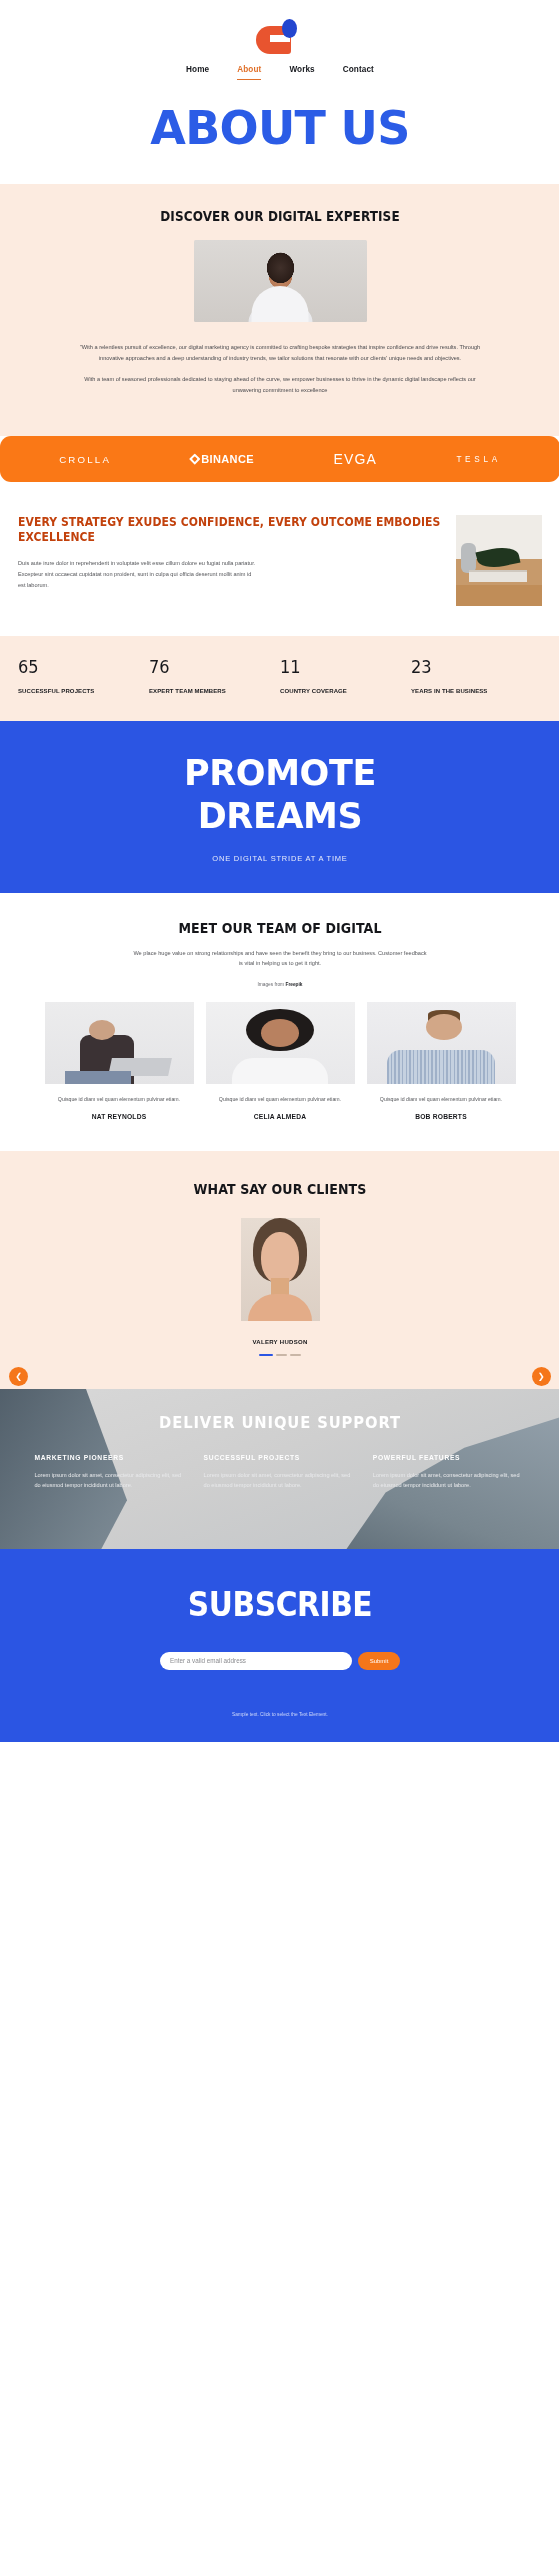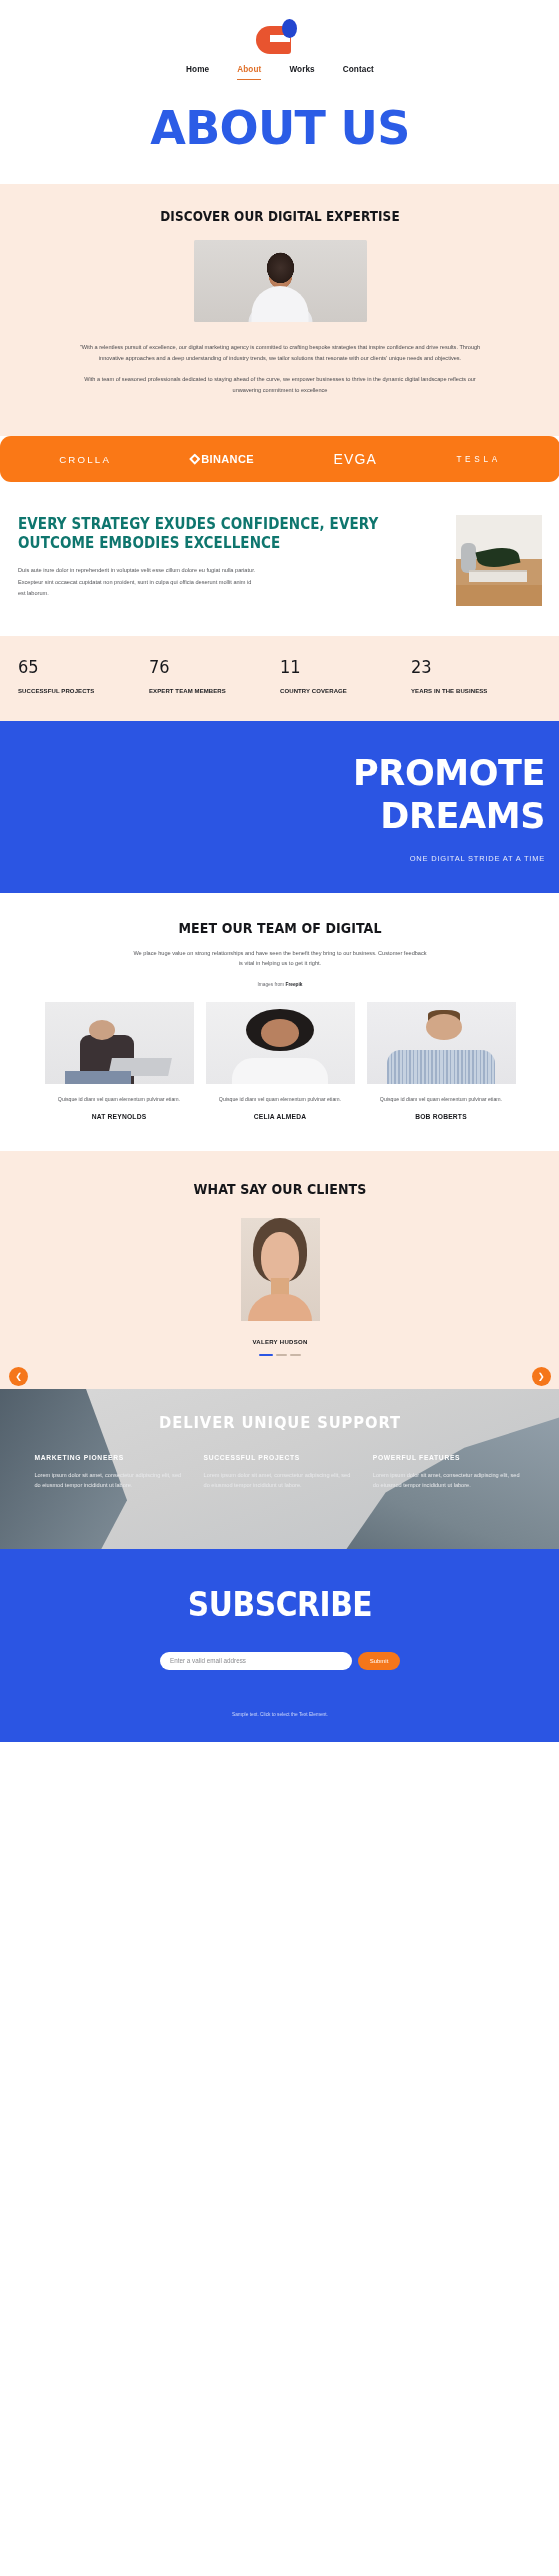--- a/index.html
+++ b/index.html
@@ -79,21 +79,21 @@
   .brand.binance { font-size: 11px; font-weight: 800; letter-spacing: 0.4px; }
   .brand.evga { font-size: 14px; letter-spacing: 1.1px; font-weight: 400;}
   .brand.tesla { font-size: 8.2px; letter-spacing: 3.7px; font-weight: 500;}
   .bnb-glyph { display:inline-block; width:7.5px; height:7.5px; background:#fff; transform:rotate(45deg); border-radius:0.7px; position:relative; }
   .bnb-glyph::after{content:"";position:absolute;inset:1.9px;background:#fa7816;transform:rotate(0deg);border-radius:0.7px;}
 
   
   .strategy { background:#fff; padding: 33px 18px 30px; display:flex; gap: 0; }
   .strategy .left { flex: 1 1 62%; padding-right: 10.4px; }
   .strategy h2 {
-    font-size: 15px; line-height: 1.28; font-weight: 800; color:#0f766e;
+    font-size: 12px; line-height: 1.28; font-weight: 800; color:#c2410c;
     letter-spacing:0.1px; margin-bottom: 12px;
     font-family:"DejaVu Sans Condensed","Liberation Sans",sans-serif;
   }
   .strategy p { font-size: 5.6px; line-height: 2.0; color:#55565a; max-width: 239px;}
   .strategy .right { flex: 0 0 86px; }
   .strategy .photo2 {
     width: 86px; height: 91px; position:relative; overflow:hidden;
     background: linear-gradient(#efece7 0 48%, #c79a6b 48% 100%);
   }
   .strategy .photo2 .leaf{
@@ -115,21 +115,21 @@
   
   .stats { background:#fcebe0; display:flex; padding: 22.4px 18px 25px; }
   .stat { flex:1; }
   .stat .num {
     font-size: 18px; font-weight: 400; color:#17181c; line-height:1;
     margin-bottom: 10.4px; font-family:"DejaVu Sans Condensed","Liberation Sans",sans-serif;
   }
   .stat .lbl { font-size: 6px; font-weight: 800; letter-spacing:0.1px; line-height:1.5; color:#17181c; }
 
   
-  .promote { background:#2b55e3; text-align:right; padding: 31px 15px 30px; }
+  .promote { background:#2b55e3; text-align:center; padding: 31px 15px 30px; }
   .promote h2 {
     color:#fff; font-size: 35px; line-height: 1.22; font-weight:800; letter-spacing:-0.4px;
     font-family:"DejaVu Sans", sans-serif;
   }
   .promote .sub { color:#e8ecfb; font-size: 7.5px; letter-spacing: 0.8px; margin-top: 16.4px; }
 
   
   .team { background:#fff; padding: 27px 18px 31px; text-align:center; }
   .team h2 {
     font-size: 14px; font-weight: 800; color:#15161a; letter-spacing:0.1px; margin-bottom: 12px;

